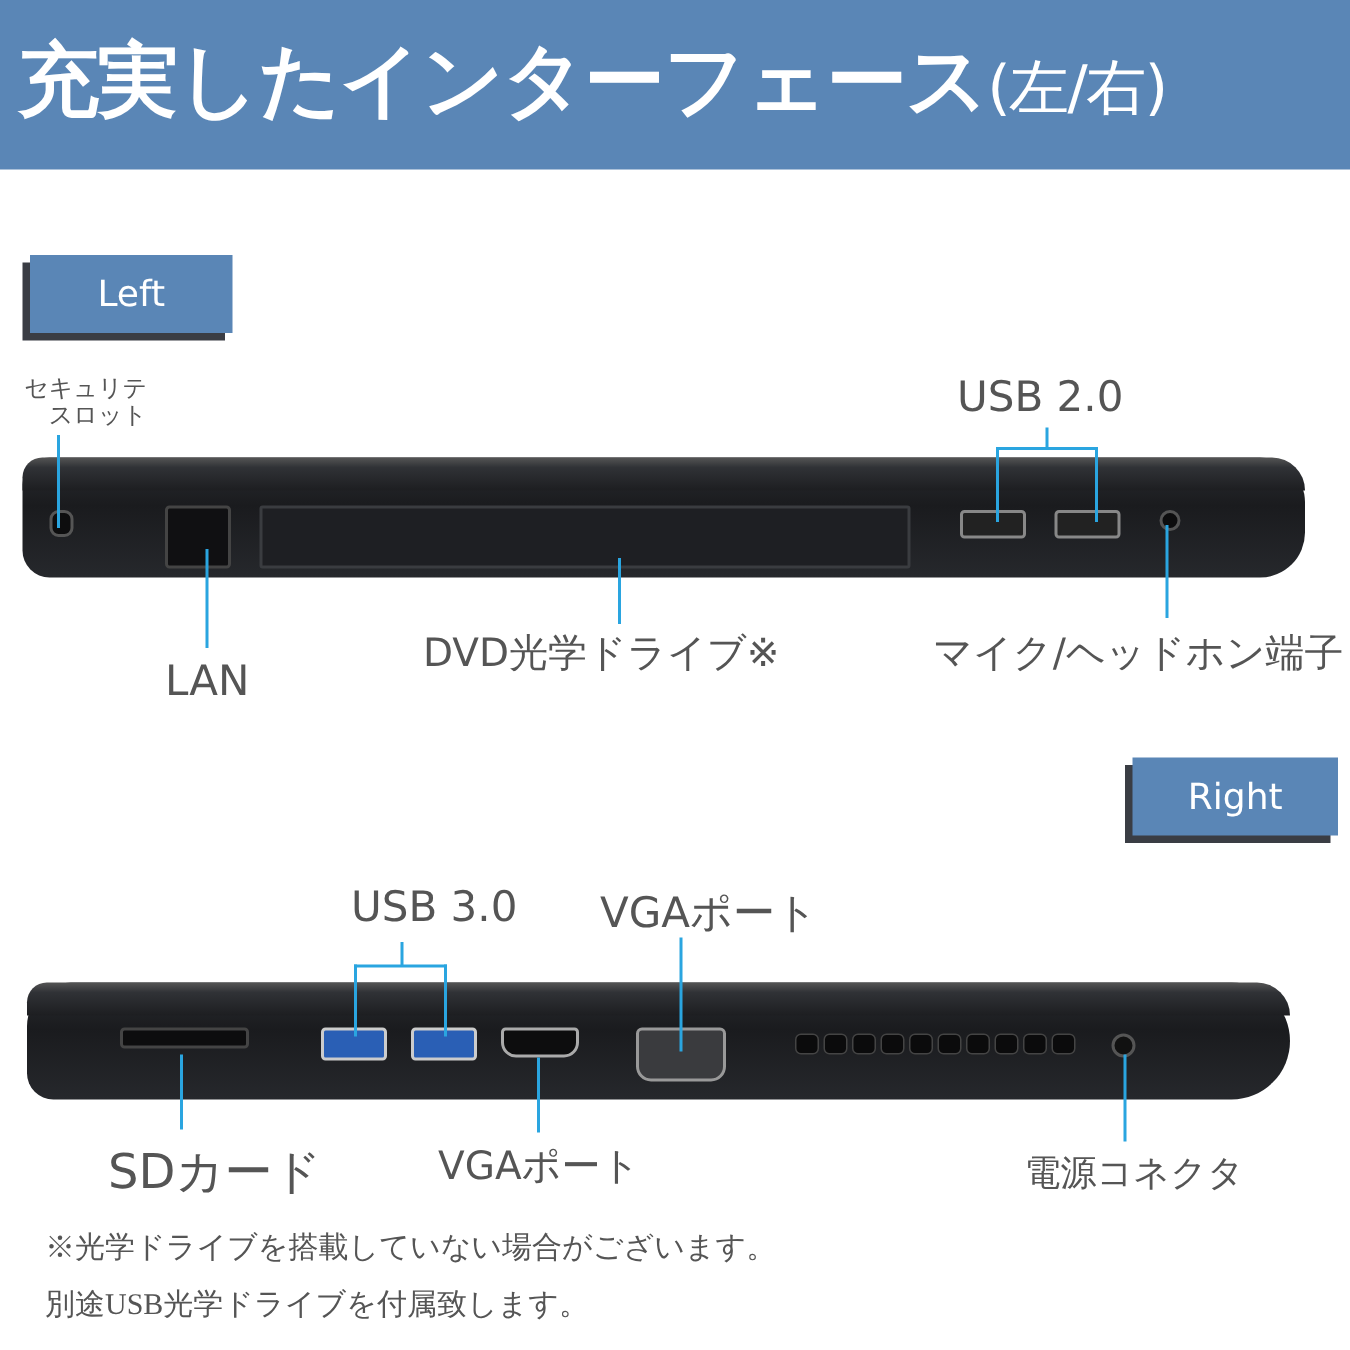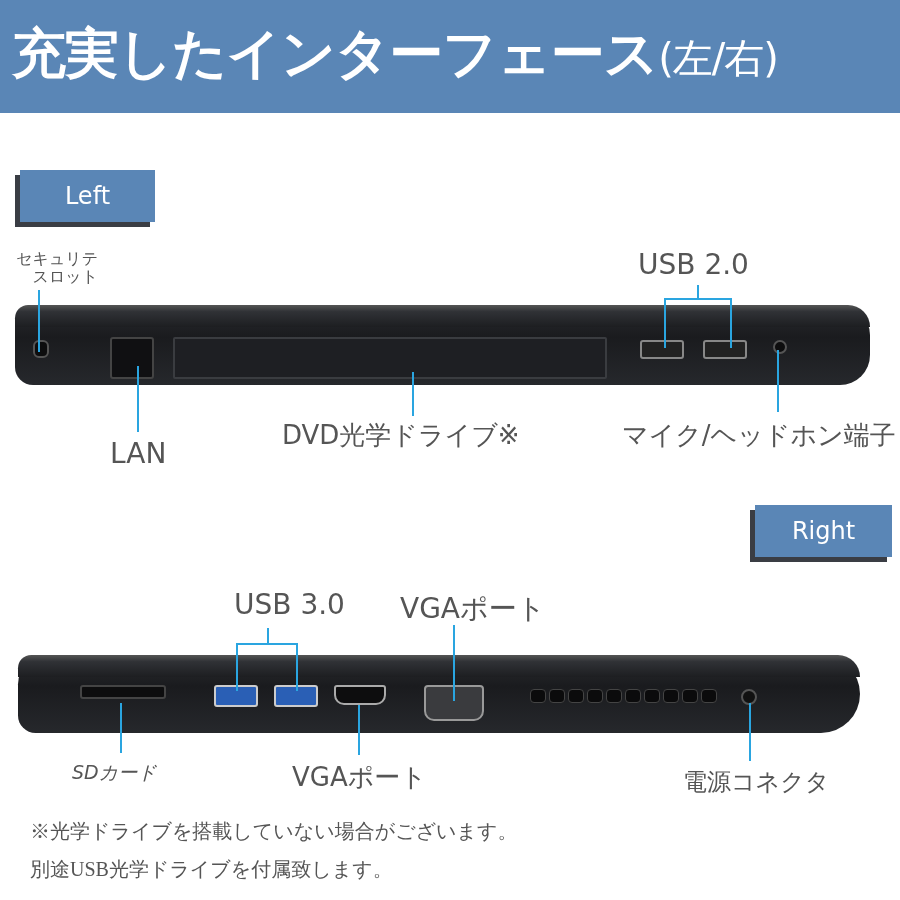--- a/index.html
+++ b/index.html
@@ -99,18 +99,18 @@
 
 <div class="line" style="left:267px;top:628px;width:2px;height:16px;"></div>
 <div class="line" style="left:236px;top:643px;width:62px;height:2px;"></div>
 <div class="line" style="left:236px;top:643px;width:2px;height:48px;"></div>
 <div class="line" style="left:296px;top:643px;width:2px;height:48px;"></div>
 <div class="line" style="left:453px;top:625px;width:2px;height:76px;"></div>
 <div class="line" style="left:120px;top:703px;width:2px;height:50px;"></div>
 <div class="line" style="left:358px;top:705px;width:2px;height:50px;"></div>
 <div class="line" style="left:749px;top:703px;width:2px;height:58px;"></div>
 
-<div class="label" style="left:72px;top:760px;font-size:19px;font-style:italic;">SDカード</div>
+<div class="label" style="left:72px;top:760px;font-size:32px;">SDカード</div>
 <div class="label" style="left:292px;top:760px;font-size:26px;">VGAポート</div>
 <div class="label" style="left:683px;top:766px;font-size:24px;">電源コネクタ</div>
 
 <div class="footnote" style="top:818px;">※光学ドライブを搭載していない場合がございます。</div>
 <div class="footnote" style="top:856px;">別途USB光学ドライブを付属致します。</div>
 
 </body></html>

